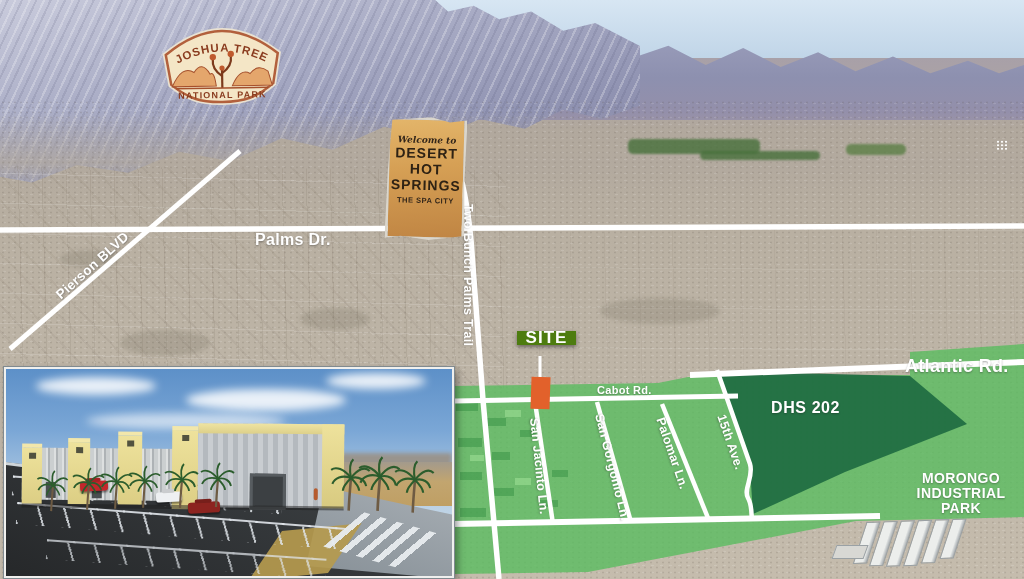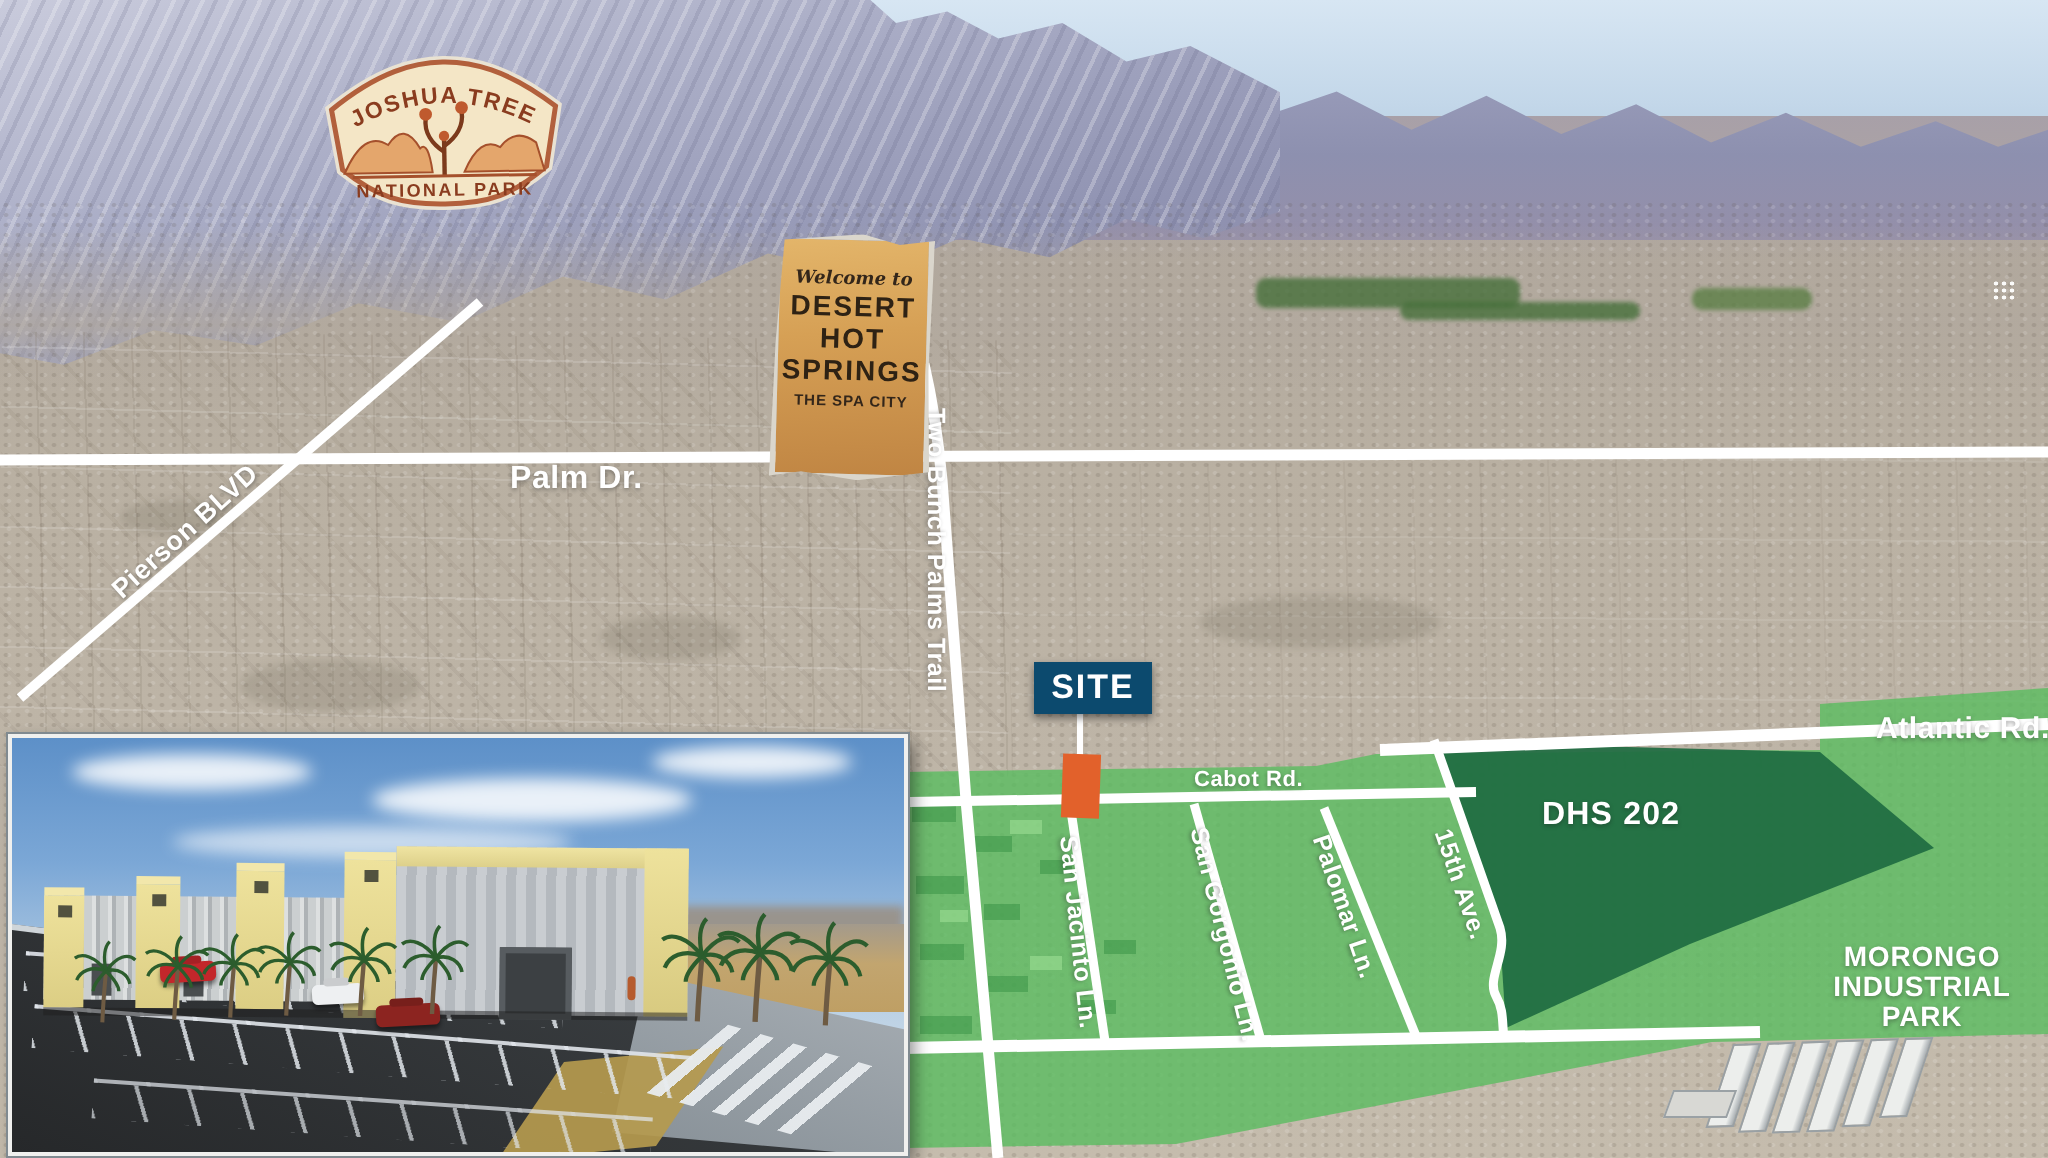--- a/index.html
+++ b/index.html
@@ -45,33 +45,33 @@
   
   #overlay{position:absolute;left:0;top:0;z-index:20;}
 
   
   .lbl{position:absolute;color:#fff;font-weight:700;white-space:nowrap;z-index:30;
        text-shadow:0 1px 2px rgba(30,30,30,.38);letter-spacing:.3px;}
   .lbl-palm{left:255px;top:231px;font-size:16px;}
   .lbl-pierson{left:58px;top:289px;font-size:13.5px;transform:rotate(-42deg);transform-origin:left center;}
   .lbl-twobunch{left:468px;top:197px;font-size:12.5px;transform:rotate(90deg);transform-origin:left center;}
   .lbl-cabot{left:597px;top:384px;font-size:11px;}
-  .lbl-atlantic{left:905px;top:356px;font-size:15px;margin-left:33px;}
+  .lbl-atlantic{left:905px;top:356px;font-size:18px;}
   .lbl-littlemorongo{left:626px;top:518px;font-size:15.5px;}
   .lbl-dhs109{left:771px;top:399px;font-size:16px;letter-spacing:.6px;}
   .lbl-sanjacinto{left:534px;top:411px;font-size:12.5px;transform:rotate(84deg);transform-origin:left center;}
   .lbl-sangorgonio{left:599px;top:407px;font-size:12.5px;transform:rotate(76deg);transform-origin:left center;}
   .lbl-palomar{left:660px;top:411px;font-size:12.5px;transform:rotate(71deg);transform-origin:left center;}
   .lbl-fifteenth{left:721px;top:408px;font-size:12.5px;transform:rotate(71deg);transform-origin:left center;}
   .morongo-block{position:absolute;left:893px;top:471px;width:136px;z-index:30;color:#fff;font-weight:700;
        font-size:14px;line-height:15px;text-align:center;letter-spacing:.4px;
        text-shadow:0 1px 2px rgba(30,30,30,.38);}
 
   
-  .site-flag{position:absolute;left:517px;top:331px;width:59px;height:26px;background:#0c4a6e;z-index:35;
+  .site-flag{position:absolute;left:517px;top:331px;width:59px;height:14px;background:#4d7c0f;z-index:35;
        color:#fff;font-weight:700;font-size:17px;letter-spacing:1px;display:flex;align-items:center;
        justify-content:center;box-shadow:0 2px 4px rgba(0,0,0,.45);}
 
   
   .jt-badge{position:absolute;left:156px;top:26px;z-index:36;transform:rotate(-1deg);}
 
   
   .dhs-sign{position:absolute;left:386px;top:117px;width:74px;height:117px;z-index:36;transform:rotate(1.5deg);
        background:linear-gradient(175deg,#e3b56a 0%,#d6a055 40%,#c08543 100%);
        border:3px solid #dad6cc;box-shadow:0 2px 5px rgba(0,0,0,.35);
@@ -206,21 +206,21 @@
       <path d="M452,524 L880,516" stroke-width="6"></path>
       <path d="M535,402 L553,524" stroke-width="4.5"></path>
       <path d="M597,402 L631,522" stroke-width="4.5"></path>
       <path d="M662,404 L708,518" stroke-width="4.5"></path>
       <path d="M717,370 L750,464 C754,477 743,489 748,498 C752,505 751,511 752,520" stroke-width="4.5"></path>
       <path d="M540,356 L540,385" stroke-width="3"></path>
     </g>
     <rect x="531" y="377" width="19" height="32" fill="#e2612b" transform="rotate(2 540 393)"></rect>
   </svg>
 
-  <div class="lbl lbl-palm">Palm Dr.</div>
+  <div class="lbl lbl-palm">Palms Dr.</div>
   <div class="lbl lbl-pierson">Pierson BLVD</div>
   <div class="lbl lbl-twobunch">Two Bunch Palms Trail</div>
   <div class="lbl lbl-cabot">Cabot Rd.</div>
   <div class="lbl lbl-atlantic">Atlantic Rd.</div>
   <div class="lbl lbl-dhs109">DHS 202</div>
   <div class="lbl lbl-sanjacinto">San Jacinto Ln.</div>
   <div class="lbl lbl-sangorgonio">San Gorgonio Ln.</div>
   <div class="lbl lbl-palomar">Palomar Ln.</div>
   <div class="lbl lbl-fifteenth">15th Ave.</div>
   <div class="morongo-block">

